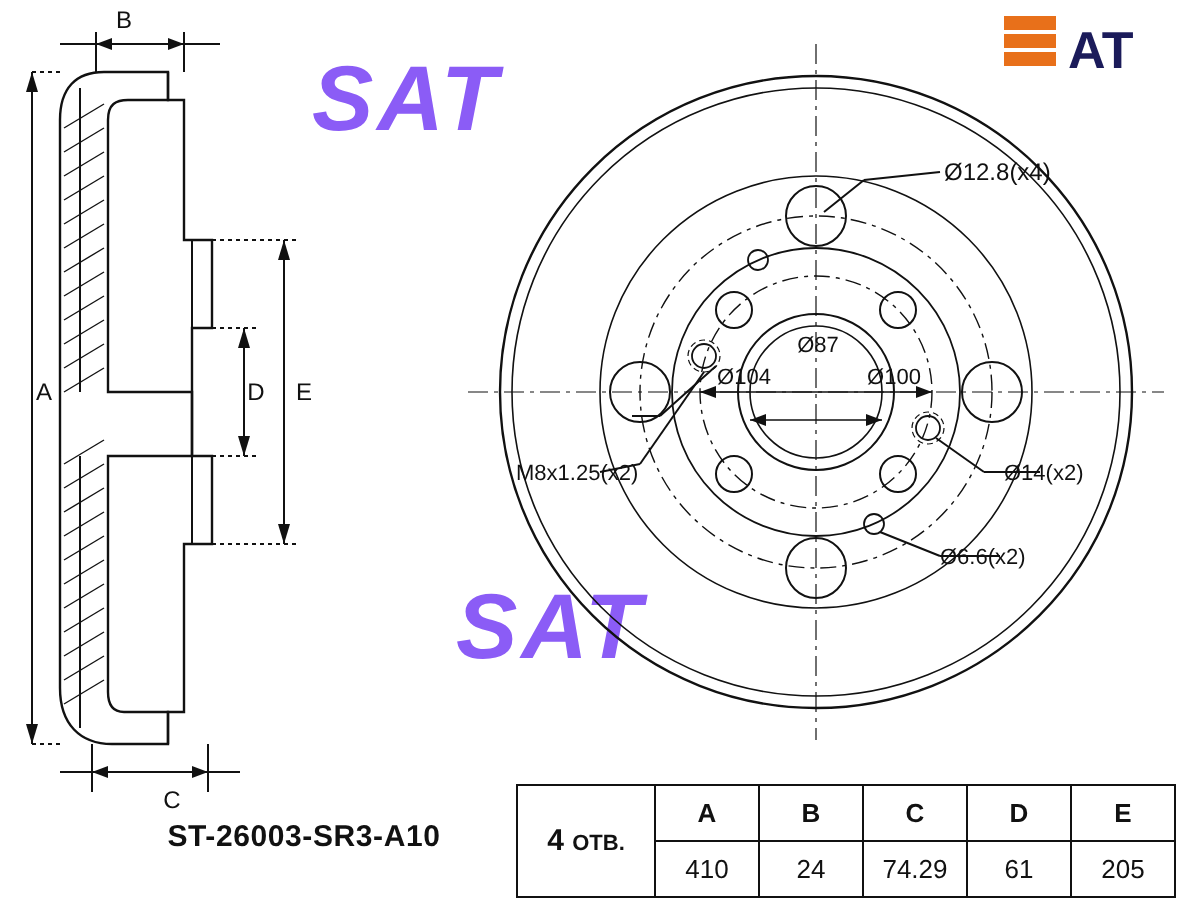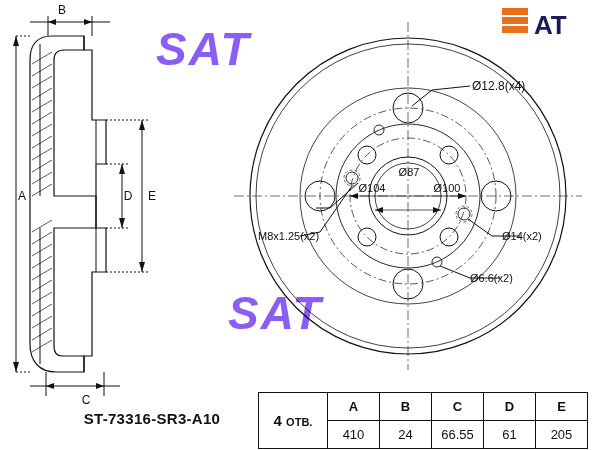--- a/index.html
+++ b/index.html
@@ -217,38 +217,38 @@
       <text x="472" y="90">Ø12.8(x4)</text>
       <text x="372" y="192" text-anchor="middle" font-size="11">Ø104</text>
       <text x="409" y="176" text-anchor="middle" font-size="11">Ø87</text>
       <text x="447" y="192" text-anchor="middle" font-size="11">Ø100</text>
       <text x="258" y="240" text-anchor="start" font-size="11">M8x1.25(x2)</text>
       <text x="502" y="240" text-anchor="start" font-size="11">Ø14(x2)</text>
       <text x="470" y="282" text-anchor="start" font-size="11">Ø6.6(x2)</text>
     </g>
   </svg>
 
-  <div id="partno">ST-73316-SR3-A10</div>
+  <div id="partno">ST-26003-SR3-A10</div>
 
   <table>
     <tbody>
         <tr>
       <td class="lbl" rowspan="2">
         <span>4</span>
         <span class="small">ОТВ.</span>
       </td>
       <td class="col hdr">A</td>
       <td class="col hdr">B</td>
       <td class="col hdr">C</td>
       <td class="col hdr">D</td>
       <td class="col hdr">E</td>
     </tr>
     <tr>
       <td class="col">410</td>
       <td class="col">24</td>
-      <td class="col">66.55</td>
+      <td class="col">74.29</td>
       <td class="col">61</td>
       <td class="col">205</td>
     </tr>
   </tbody>
     </table>
 
 </div>
 
 </body></html>

